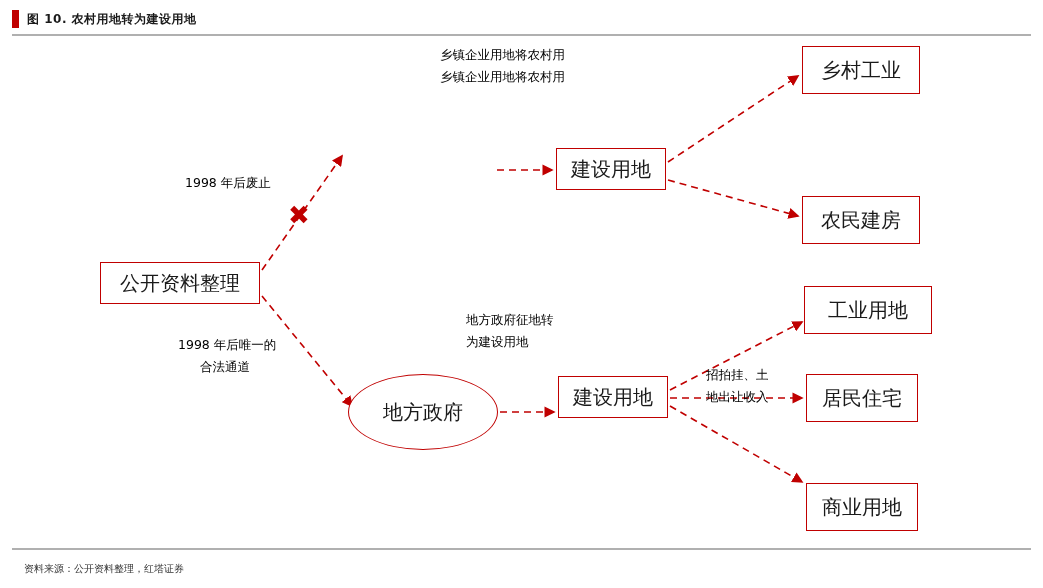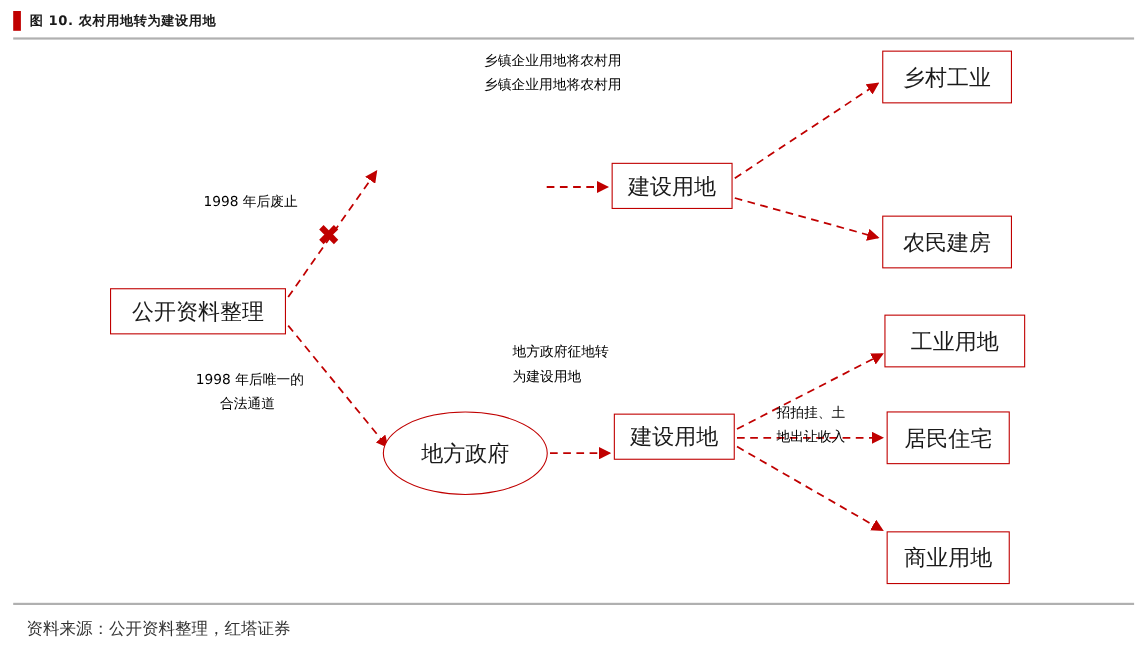--- a/index.html
+++ b/index.html
@@ -51,21 +51,21 @@
   }
   .hr-top { top: 34px; }
   .hr-bottom { top: 548px; }
 
   
   .footer {
     position: absolute;
     left: 24px;
     top: 562px;
     font-family: Liberation Sans, sans-serif;
-    font-size: 15px;
+    font-size: 10px;
     color: #333333;
     white-space: nowrap;
   }
 
   
   #canvas {
     position: absolute;
     left: 0;
     top: 34px;
     width: 1043px;

